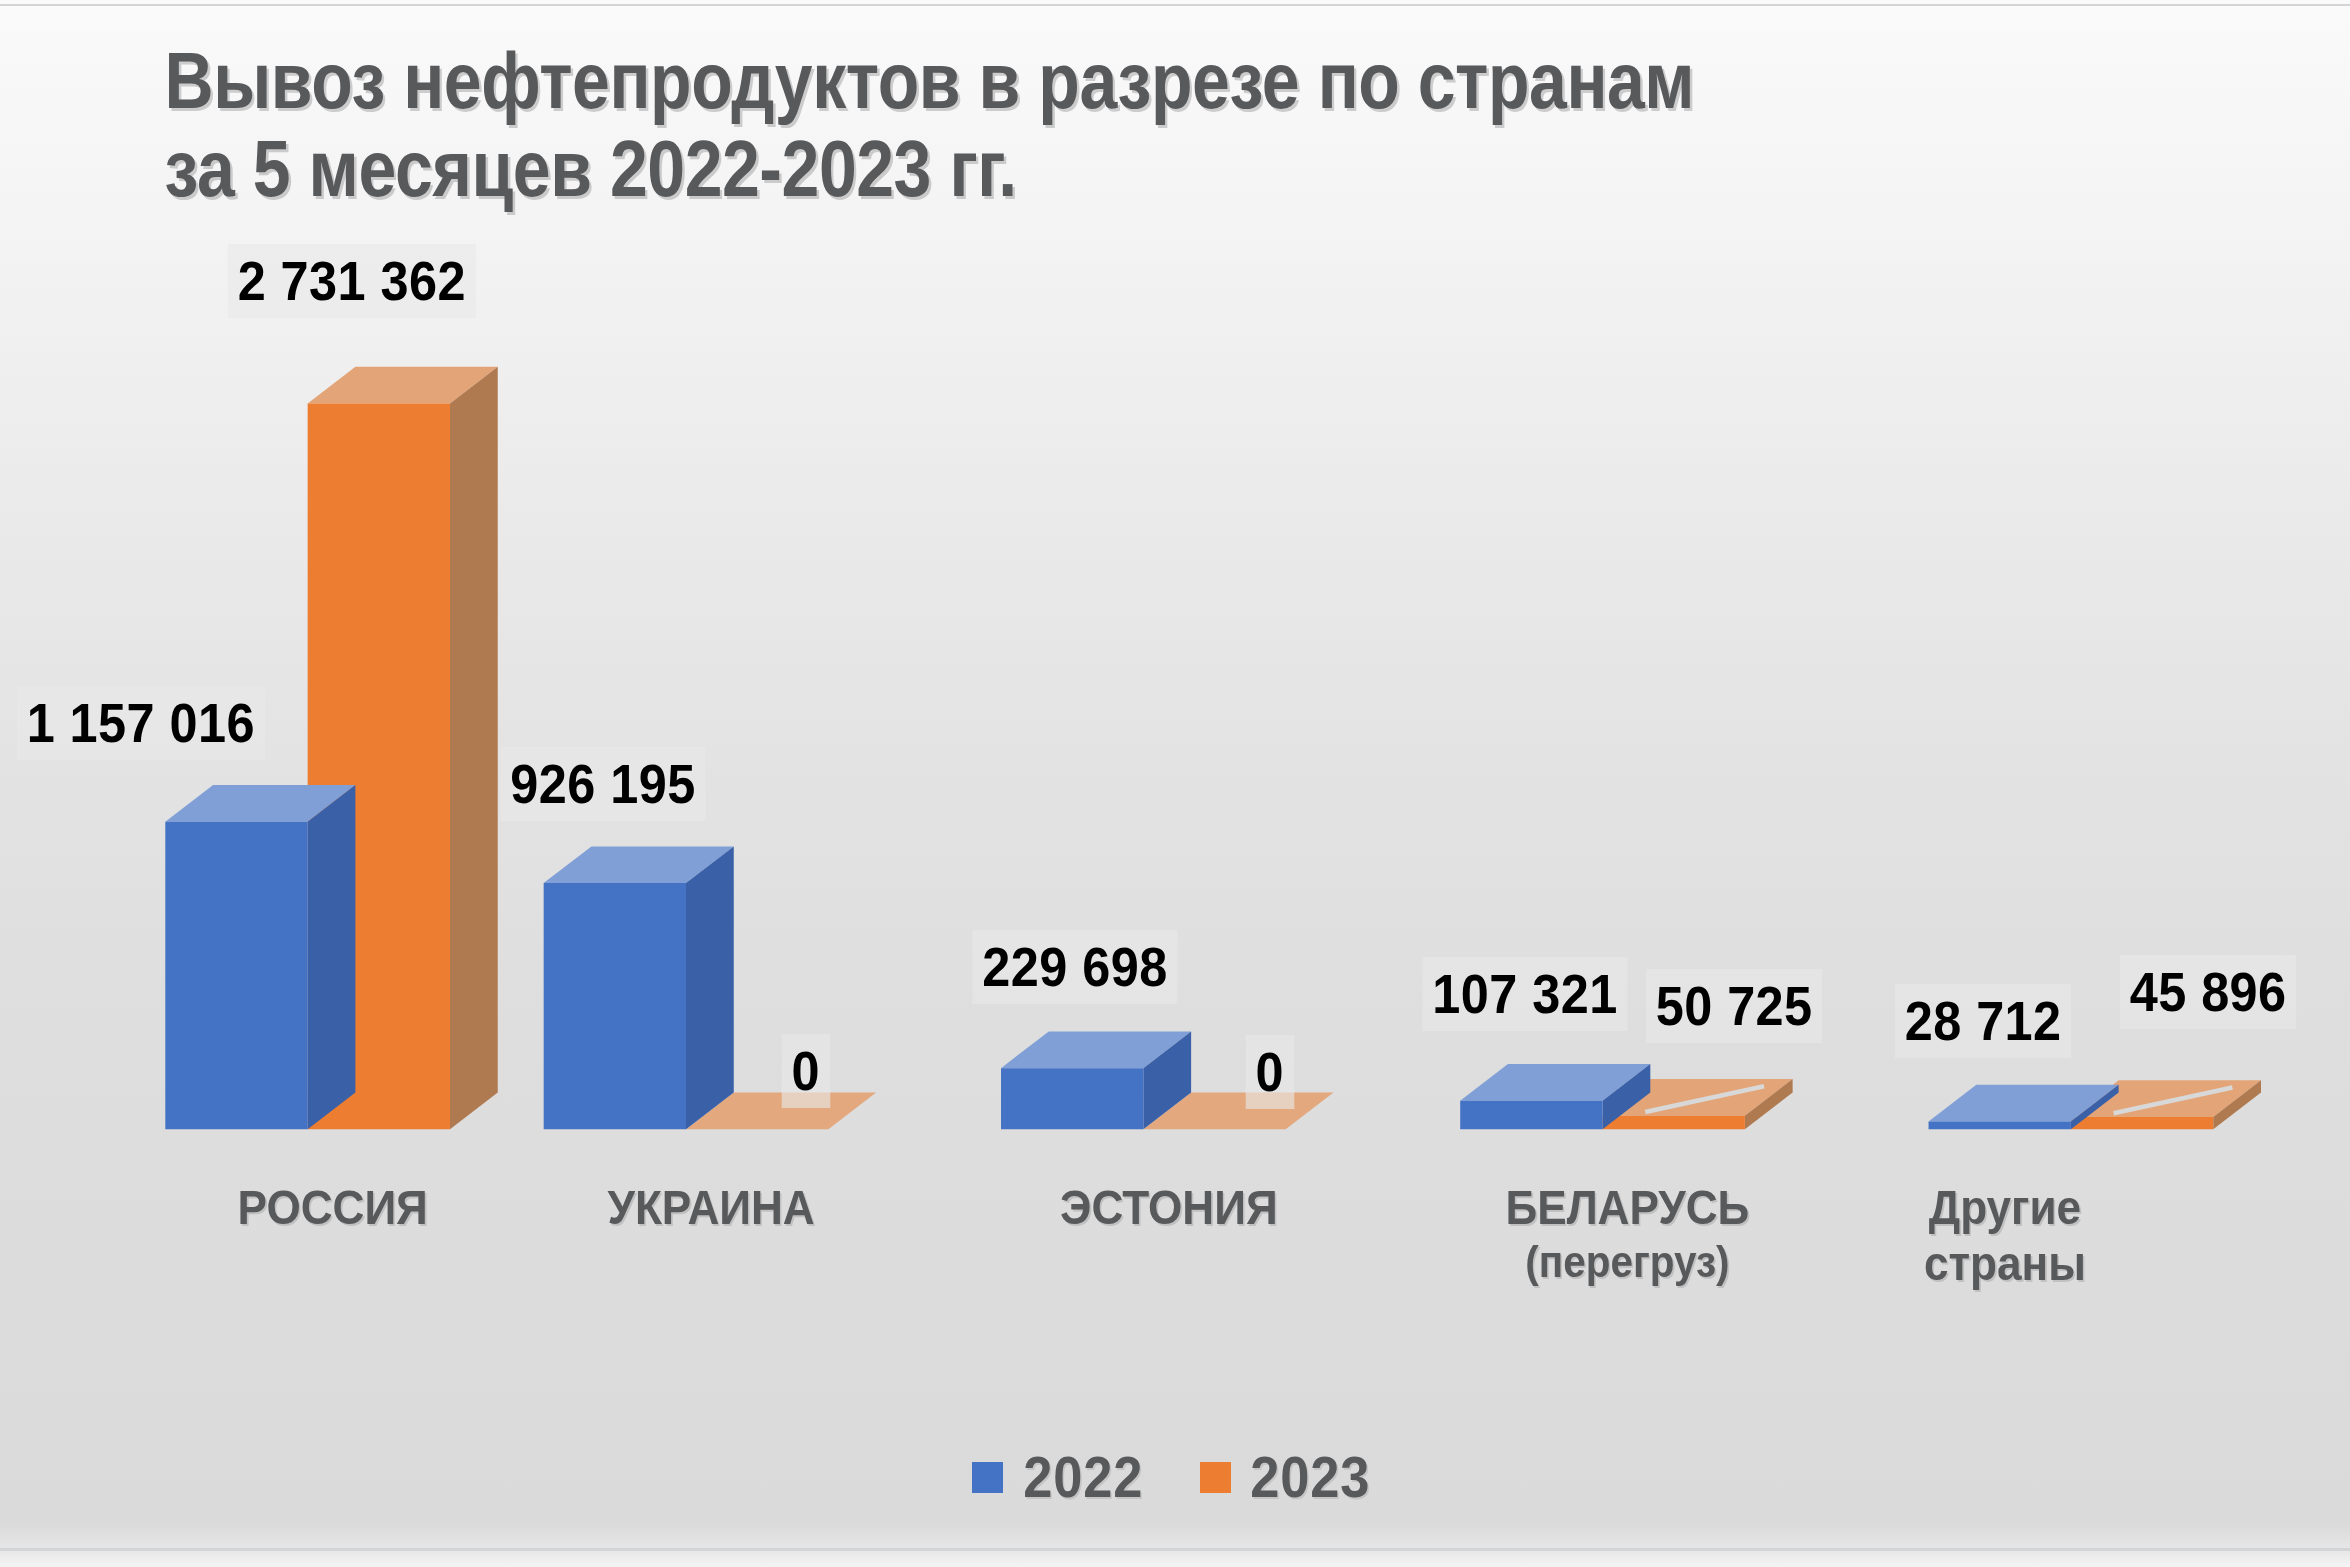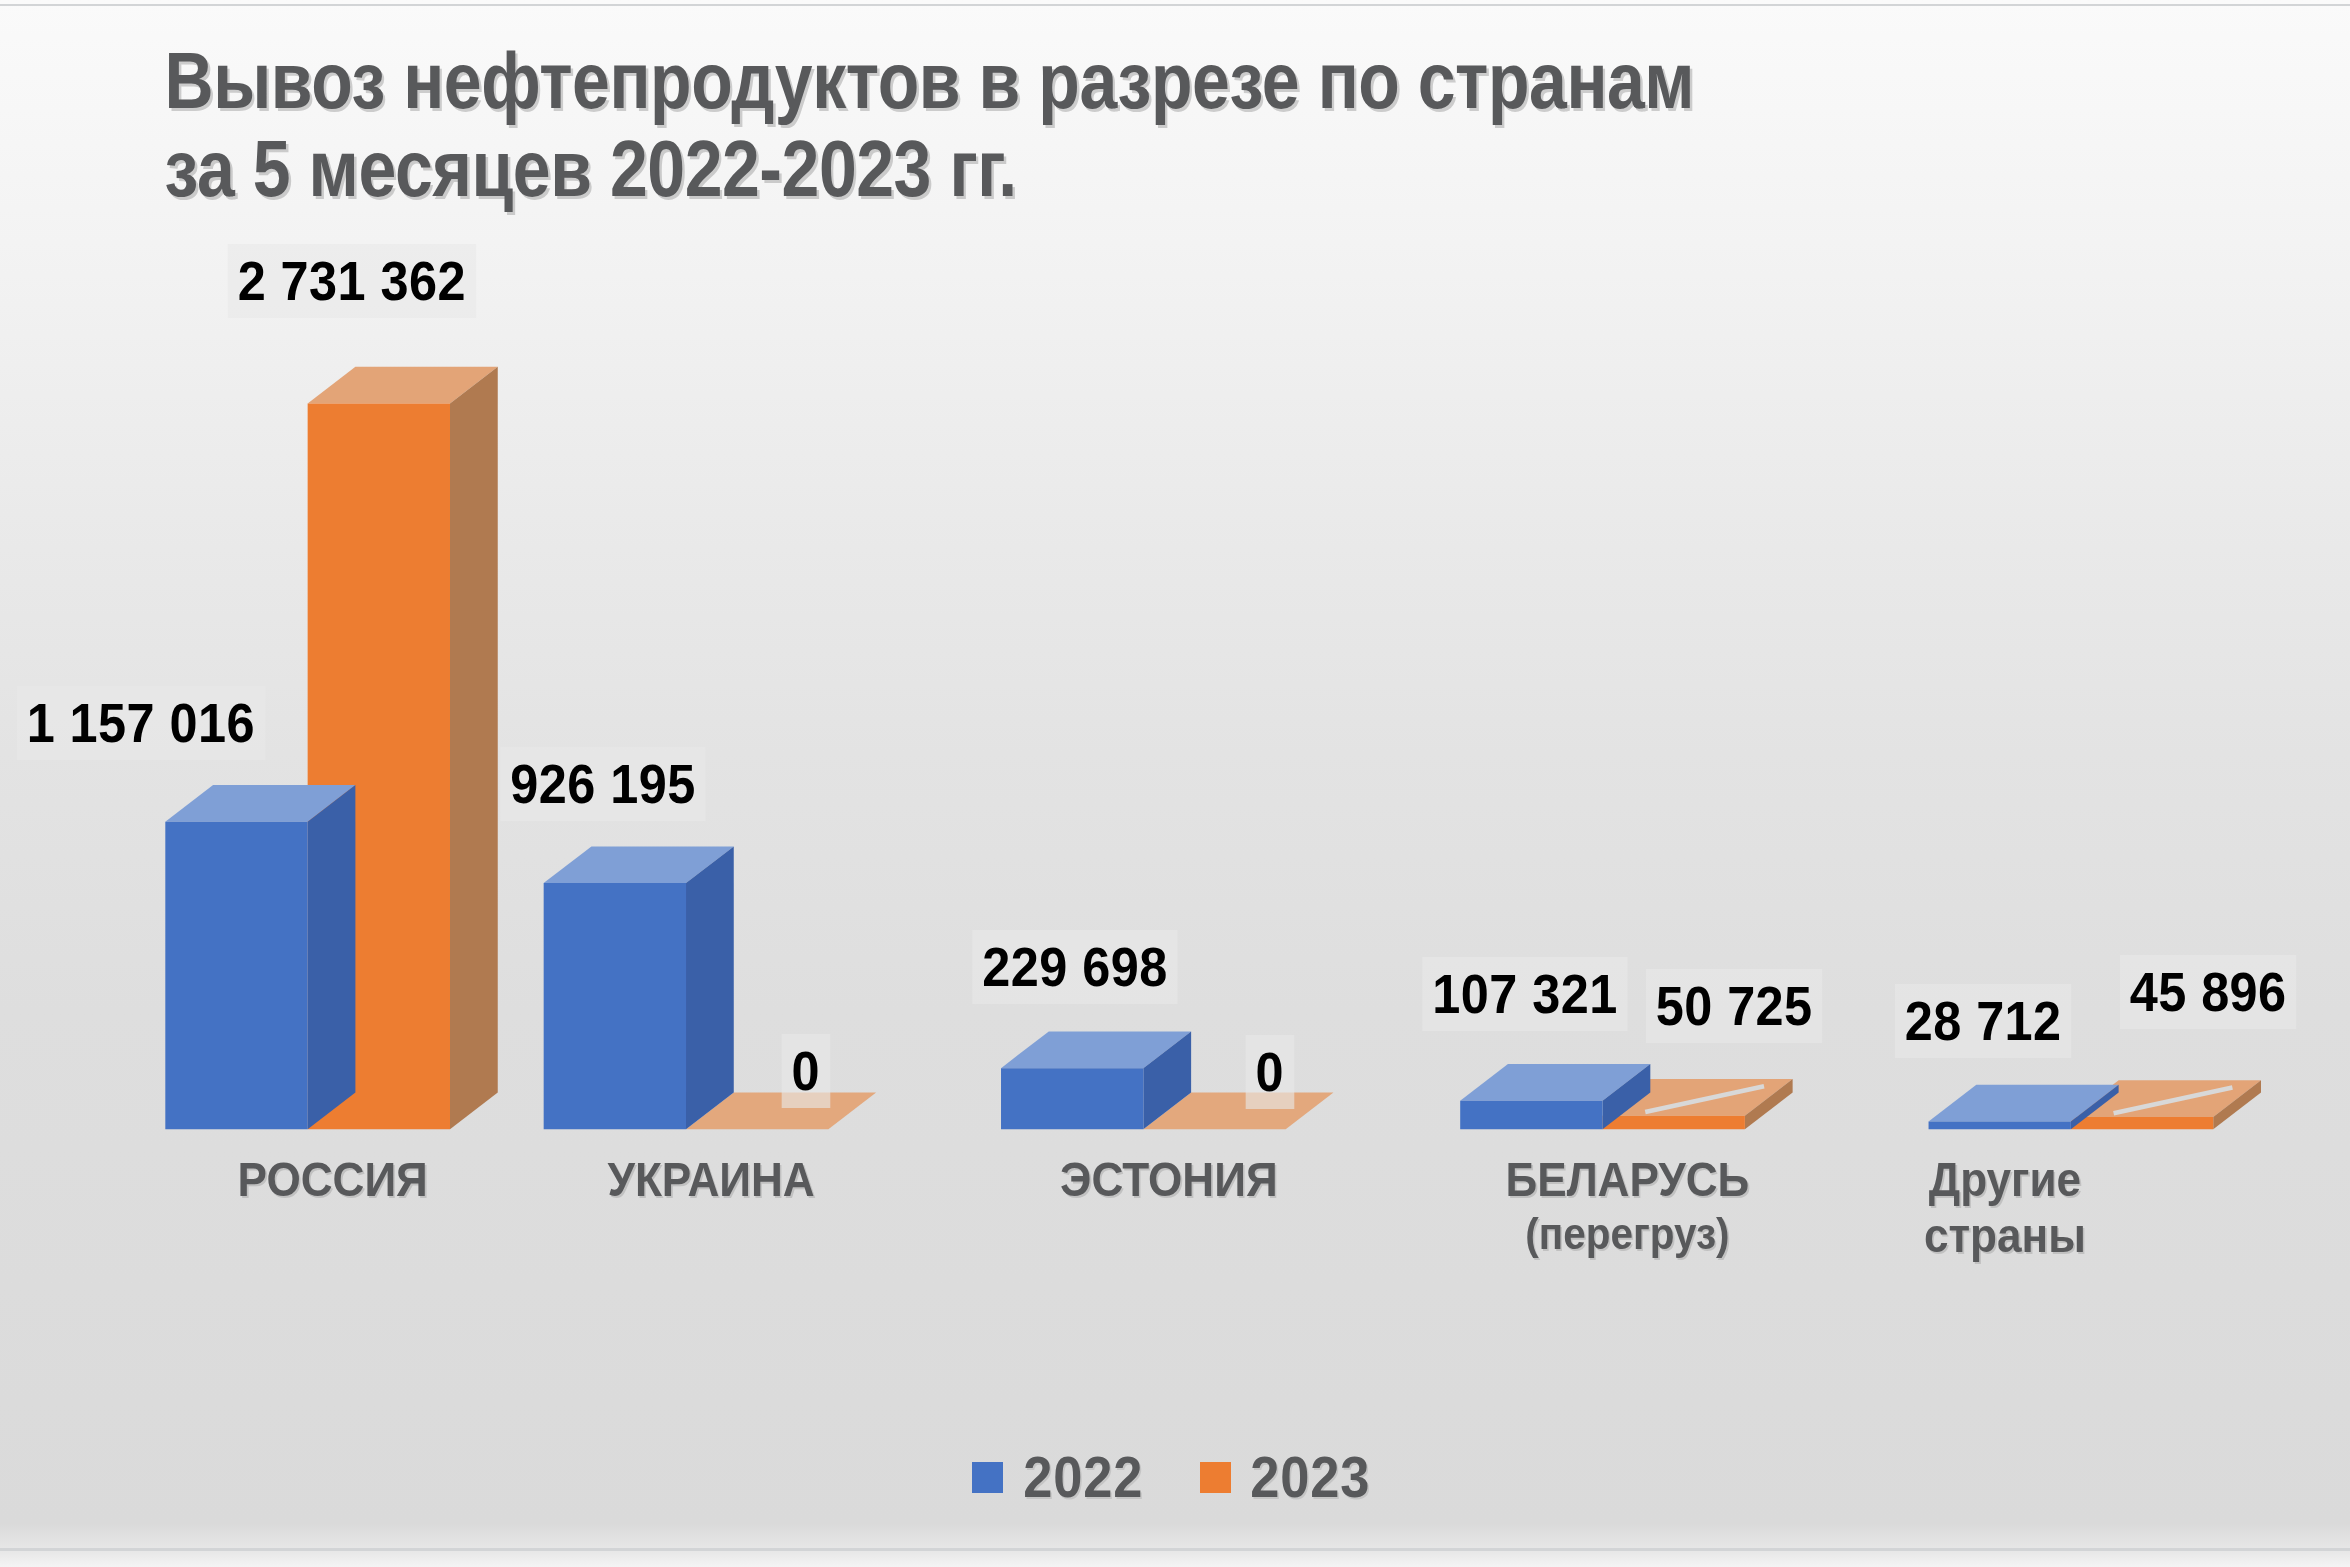--- a/index.html
+++ b/index.html
@@ -94,21 +94,21 @@
     padding: 3.7px 11px 5.5px 11px;
     white-space: nowrap;
     transform: scaleX(0.9);
     letter-spacing: 0.5px;
   }
 
   
   #category-row {
     position: absolute;
     left: 0;
-    top: 1152px;
+    top: 1180px;
     width: 2023px;
     height: 174px;
   }
   .cat-label {
     position: absolute;
     text-align: center;
     font-family: "Liberation Sans Narrow", "Liberation Sans", sans-serif;
     font-weight: bold;
     font-size: 49px;
     line-height: 1.14;

